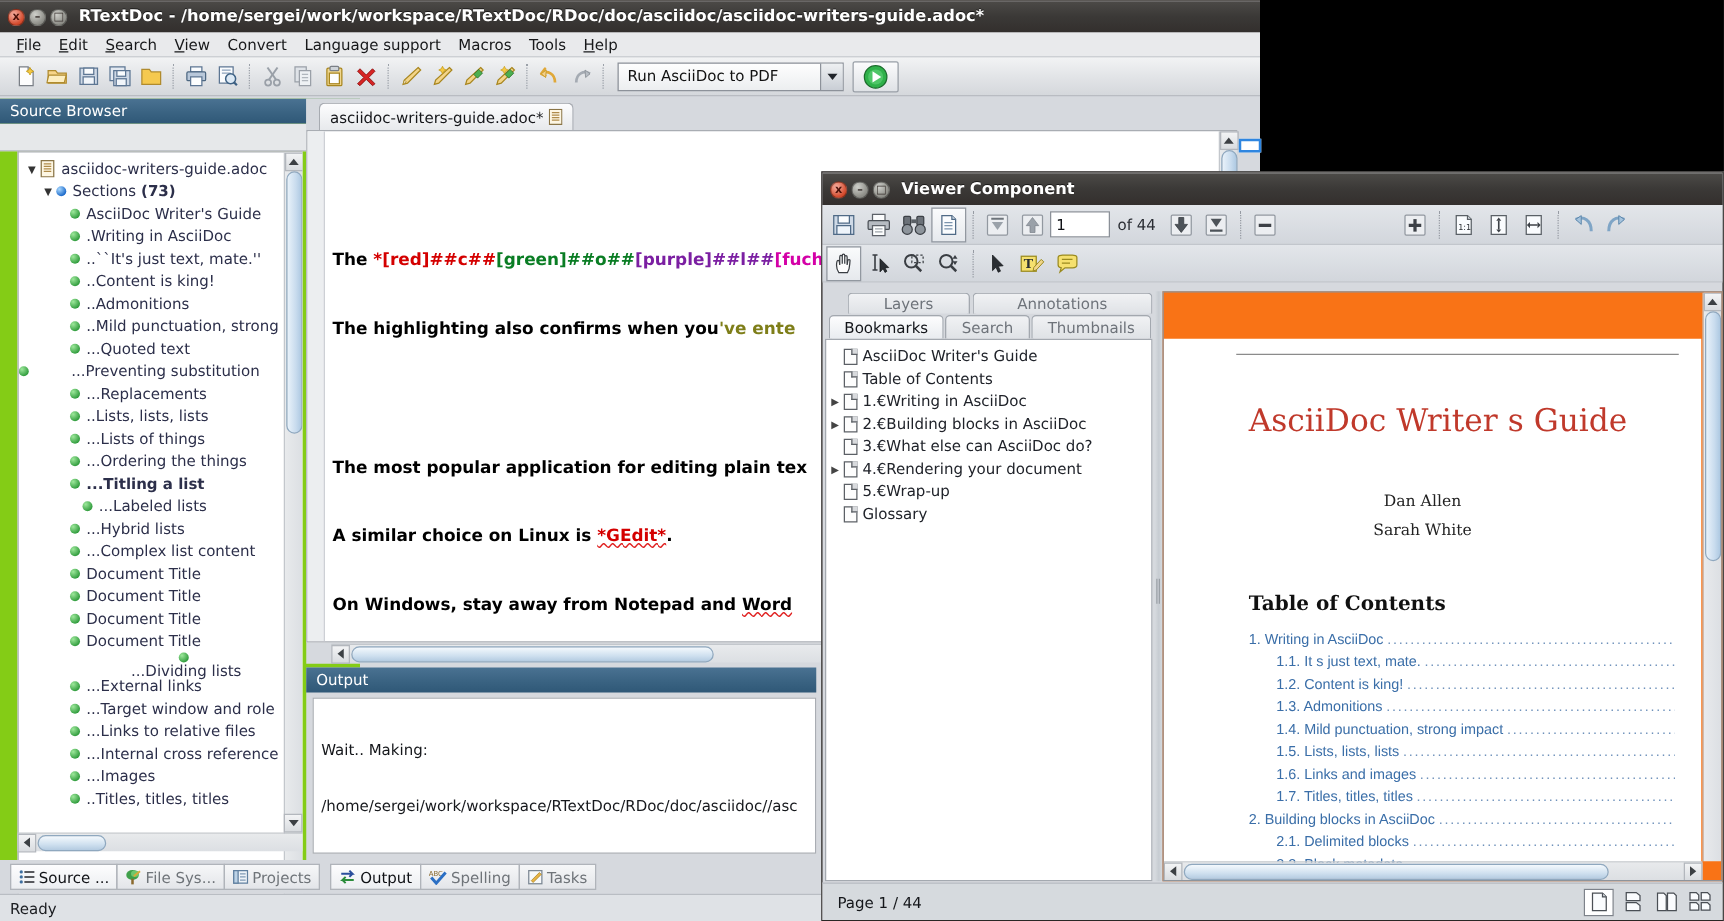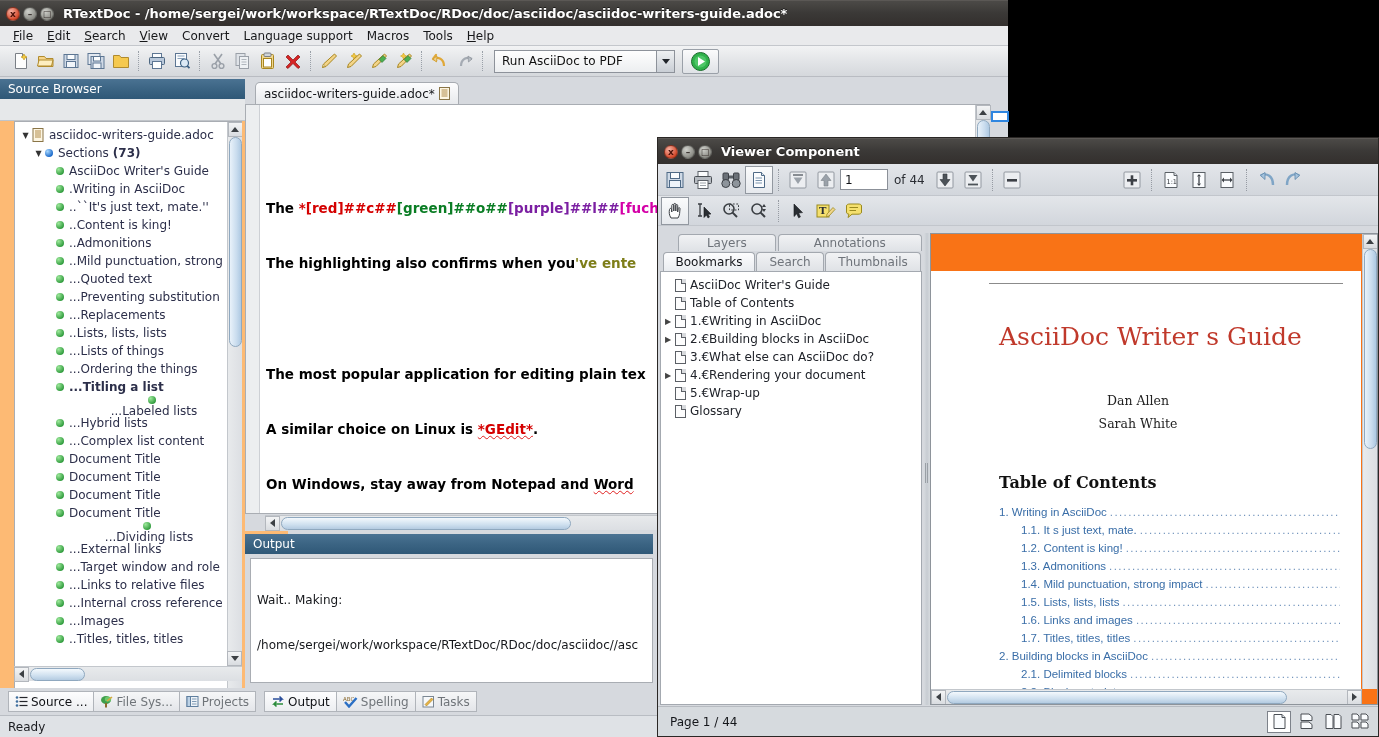--- a/index.html
+++ b/index.html
@@ -458,21 +458,21 @@
     </div>
     <div class="runbtn">
       <svg width="21" height="21" viewBox="0 0 21 21">
         <circle cx="10.5" cy="10.5" r="9" fill="#2fb14a" stroke="#1b6c2c"></circle>
         <circle cx="10.5" cy="10.5" r="6" fill="#67d77f" opacity=".55"></circle>
         <path d="M8 6 L15 10.5 L8 15z" fill="#ffffff"></path>
       </svg>
     </div>
   </div>
 
-  <div style="position:absolute;left:0;top:79px;width:288px;height:609px;background:#fdba74;">
+  <div style="position:absolute;left:0;top:79px;width:288px;height:609px;background:#84cc16;">
     <div class="dock-title">
       <span>Source Browser</span>
       <span class="minus">—</span>
     </div>
     <div class="sortbar">
       <span style="display:flex;align-items:center;">
         <svg width="20" height="18" viewBox="0 0 20 18">
           <line x1="4" y1="2" x2="4" y2="14" stroke="#3d5f7e" stroke-width="1.3"></line>
           <path d="M1.6 11.5 L4 15 L6.4 11.5z" fill="#3d5f7e"></path>
           <text x="8" y="9" font-family="DejaVu Sans" font-size="9" fill="#1f6b3a">a</text>
@@ -524,21 +524,21 @@
               <span class="tlabel">..Admonitions</span>
             </div>
             <div class="trow" style="padding-left: 41px;">
               <span class="bullet green"></span>
               <span class="tlabel">..Mild punctuation, strong</span>
             </div>
             <div class="trow" style="padding-left: 41px;">
               <span class="bullet green"></span>
               <span class="tlabel">...Quoted text</span>
             </div>
-            <div class="trow" style="padding-left: 41px;">
+            <div class="trow" style=" gap: 29px;">
               <span class="bullet green"></span>
               <span class="tlabel">...Preventing substitution</span>
             </div>
             <div class="trow" style="padding-left: 41px;">
               <span class="bullet green"></span>
               <span class="tlabel">...Replacements</span>
             </div>
             <div class="trow" style="padding-left: 41px;">
               <span class="bullet green"></span>
               <span class="tlabel">..Lists, lists, lists</span>
@@ -548,21 +548,21 @@
               <span class="tlabel">...Lists of things</span>
             </div>
             <div class="trow" style="padding-left: 41px;">
               <span class="bullet green"></span>
               <span class="tlabel">...Ordering the things</span>
             </div>
             <div class="trow" style="padding-left: 41px; font-weight: bold;">
               <span class="bullet green"></span>
               <span class="tlabel">...Titling a list</span>
             </div>
-            <div class="trow" style="padding-left: 51px; flex-direction: column;">
+            <div class="trow" style="padding-left: 51px;">
               <span class="bullet green"></span>
               <span class="tlabel">...Labeled lists</span>
             </div>
             <div class="trow" style="padding-left: 41px;">
               <span class="bullet green"></span>
               <span class="tlabel">...Hybrid lists</span>
             </div>
             <div class="trow" style="padding-left: 41px;">
               <span class="bullet green"></span>
               <span class="tlabel">...Complex list content</span>

